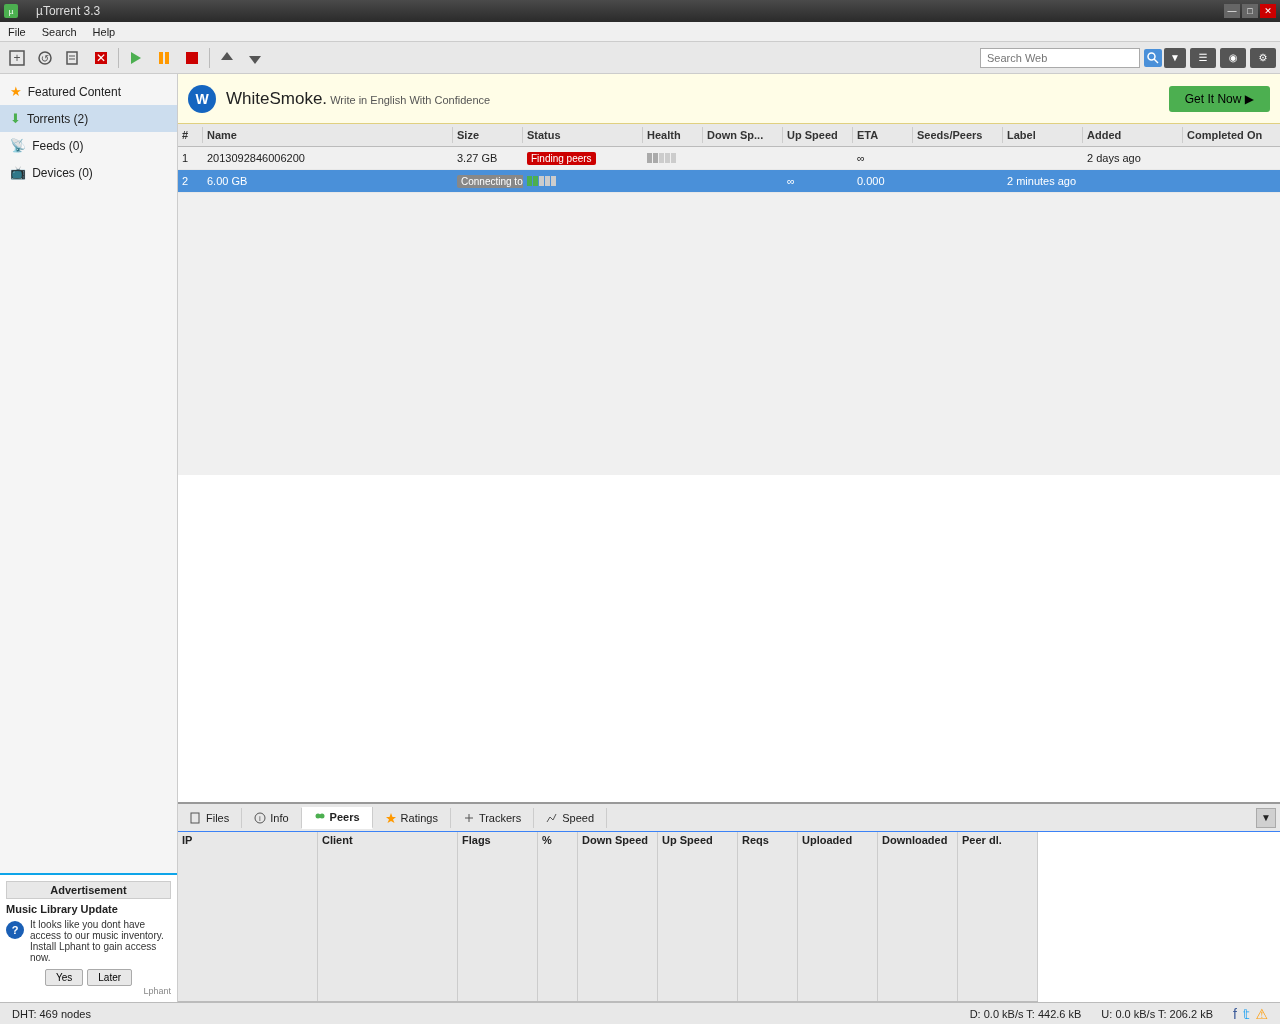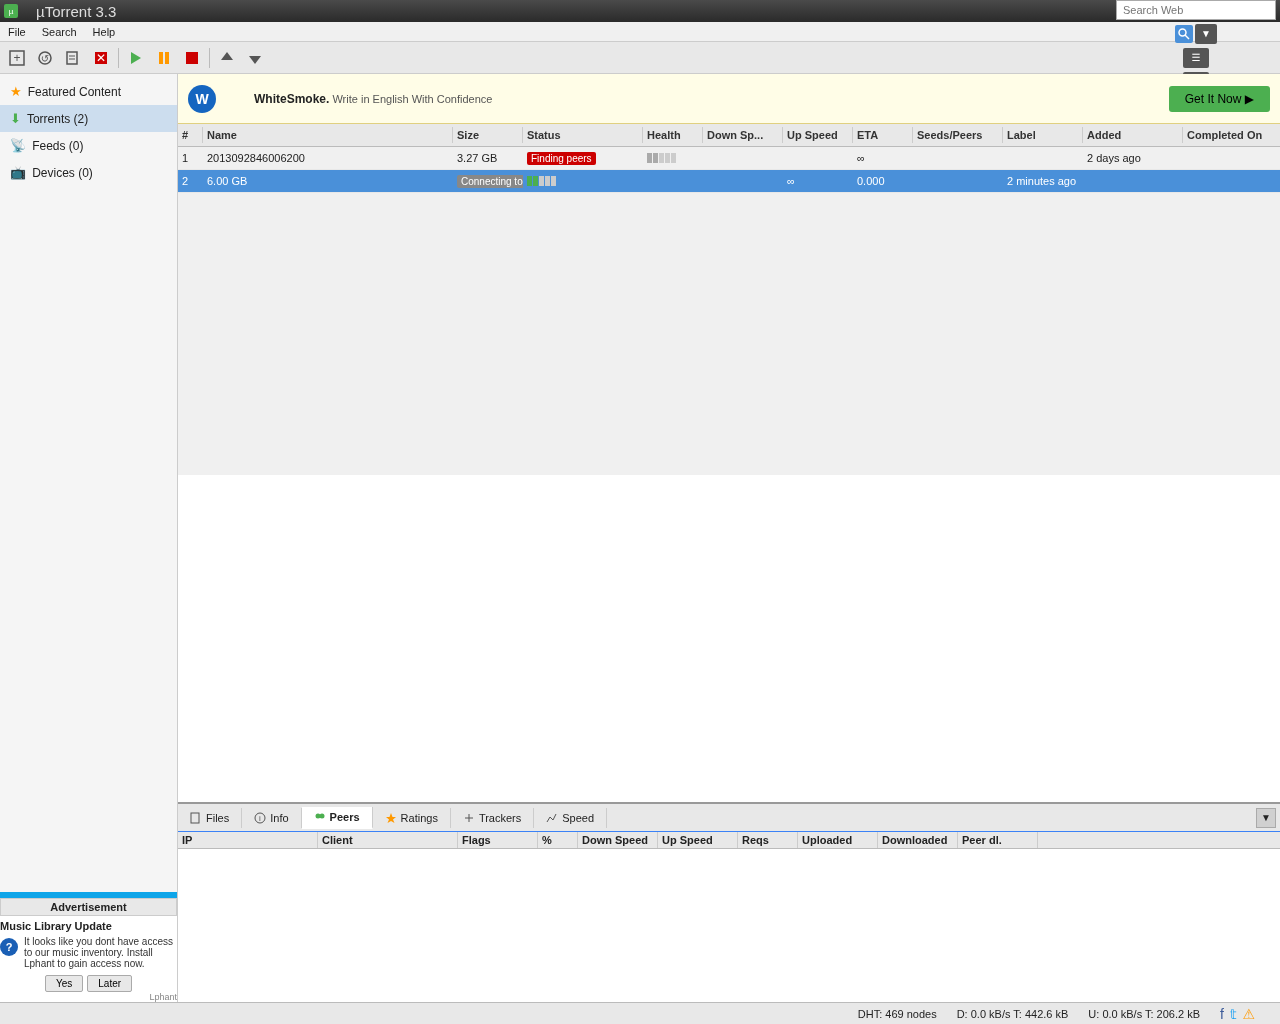--- a/index.html
+++ b/index.html
@@ -2,69 +2,69 @@
 <html><head>
   <meta charset="utf-8">
   <style>
     * { margin: 0; padding: 0; box-sizing: border-box; }
     body { font-family: 'Segoe UI', Tahoma, Geneva, Verdana, sans-serif; font-size: 11px; background: #f0f0f0; color: #222; width: 1280px; height: 1024px; overflow: hidden; }
 
     
     #title-bar { background: linear-gradient(to bottom, #4a4a4a, #2a2a2a); color: #ddd; height: 22px; display: flex; align-items: center; padding: 0 4px; justify-content: space-between; }
     #title-bar-left { display: flex; align-items: center; gap: 6px; }
     #title-bar-icon { width: 14px; height: 14px; background: #4caf50; border-radius: 2px; display: flex; align-items: center; justify-content: center; font-size: 8px; color: white; }
-    #title-bar-title { font-size: 15px; padding-left: 12px; }
+    #title-bar-title { font-size: 12px; padding-left: 12px; }
     #title-bar-controls { display: flex; gap: 2px; }
     .title-btn { width: 16px; height: 14px; background: #666; color: #fff; border: none; font-size: 9px; cursor: pointer; display: flex; align-items: center; justify-content: center; }
     .title-btn:last-child { background: #c00; }
 
     
     #menu-bar { background: #f0f0f0; height: 20px; display: flex; align-items: center; border-bottom: 1px solid #ccc; }
     .menu-item { padding: 2px 8px; font-size: 11px; cursor: pointer; }
 
     
     #app { display: flex; flex-direction: column; height: calc(1024px - 42px); }
 
     
     #toolbar { background: #e8e8e8; height: 32px; border-bottom: 1px solid #ccc; display: flex; align-items: center; padding: 0 4px; gap: 2px; }
     .tb-btn { width: 26px; height: 24px; background: transparent; border: 1px solid transparent; cursor: pointer; display: flex; align-items: center; justify-content: center; font-size: 14px; border-radius: 2px; }
     .tb-sep { width: 1px; height: 20px; background: #bbb; margin: 0 2px; }
-    #search-area { margin-left: auto; display: flex; align-items: center; gap: 4px; flex-direction: column; }
+    #search-area { margin-left: auto; display: flex; gap: 4px; }
     #search-input { width: 160px; height: 20px; border: 1px solid #aaa; padding: 2px 6px; font-size: 11px; }
     .tb-icon-btn { width: 22px; height: 20px; background: #555; color: white; border: none; font-size: 10px; cursor: pointer; border-radius: 2px; display: flex; align-items: center; justify-content: center; }
 
     
     #content { display: flex; flex: 1; overflow: hidden; }
 
     
     #sidebar { width: 178px; background: #f5f5f5; border-right: 1px solid #ccc; display: flex; flex-direction: column; }
     .sidebar-section { padding: 4px 0; }
     .sidebar-item { display: flex; align-items: center; gap: 6px; padding: 6px 10px; cursor: pointer; font-size: 12px; }
     .sidebar-item.active { background: #cde; }
     .sidebar-icon { color: #4caf50; font-size: 13px; }
     .sidebar-icon-star { color: #f90; }
 
     
-    #ad-panel { background: #fff; border-top: 6px solid #0ea5e9; font-size: 10px; }
+    #ad-panel { background: #fff; border-top: 2px solid #0ea5e9; padding: 6px; font-size: 10px; }
     #ad-title { font-weight: bold; font-size: 11px; margin-bottom: 4px; text-align: center; background: #e8e8e8; padding: 2px; border: 1px solid #ccc; }
     #ad-section-title { font-weight: bold; font-size: 11px; margin-bottom: 4px; }
     #ad-content { font-size: 10px; color: #333; margin-bottom: 6px; display: flex; gap: 6px; align-items: flex-start; }
     #ad-help-icon { width: 18px; height: 18px; background: #1a5fb5; color: white; border-radius: 50%; display: flex; align-items: center; justify-content: center; font-size: 11px; font-weight: bold; flex-shrink: 0; margin-top: 2px; }
     #ad-buttons { display: flex; gap: 4px; justify-content: center; }
     .ad-btn { padding: 2px 10px; font-size: 10px; cursor: pointer; border: 1px solid #aaa; background: #e8e8e8; border-radius: 2px; }
     #ad-footer { text-align: right; font-size: 9px; color: #888; }
 
     
     #main-panel { flex: 1; display: flex; flex-direction: column; overflow: hidden; }
 
     
     #ad-banner { background: #fffde7; border-bottom: 1px solid #e0d080; display: flex; align-items: center; padding: 6px 10px; gap: 10px; height: 50px; }
     #ad-logo { width: 28px; height: 28px; background: #1565c0; border-radius: 50%; display: flex; align-items: center; justify-content: center; color: white; font-size: 14px; font-weight: bold; }
     #ad-text { flex: 1; }
-    #ad-brand { font-weight: bold; font-size: 12px; margin-left: 28px; }
+    #ad-brand { font-weight: normal; font-size: 17px; }
     #ad-slogan { font-size: 11px; color: #555; }
     #get-it-now-btn { background: #4caf50; color: #000000; border: none; padding: 6px 16px; font-size: 12px; cursor: pointer; border-radius: 3px; display: flex; align-items: center; gap: 4px; }
 
     
     #torrent-area { flex: 1; overflow: hidden; display: flex; flex-direction: column; }
     #table-header { display: grid; background: #e8e8e8; border-bottom: 1px solid #bbb; font-size: 11px; font-weight: bold; color: #333; padding: 3px 0; grid-template-columns: 25px 250px 70px 120px 60px 80px 70px 60px 90px 80px 100px 140px; }
     .th { padding: 2px 4px; border-right: 1px solid #ccc; white-space: nowrap; overflow: hidden; cursor: pointer; }
 
     #torrent-list { flex: 1; overflow-y: auto; }
     .torrent-row { display: grid; grid-template-columns: 25px 250px 70px 120px 60px 80px 70px 60px 90px 80px 100px 140px; border-bottom: 1px solid #e8e8e8; font-size: 11px; align-items: center; }
@@ -82,27 +82,27 @@
     .health-bar.half { background: #aaa; }
 
     
     #bottom-panel { height: 200px; border-top: 2px solid #999; display: flex; flex-direction: column; }
     #bottom-tabs { display: flex; background: #e8e8e8; border-bottom: 1px solid #3b82f6; align-items: center; height: 28px; }
     .bottom-tab { padding: 4px 12px; cursor: pointer; font-size: 11px; border-right: 1px solid #ccc; display: flex; align-items: center; gap: 4px; }
     .bottom-tab.active { background: #fff; border-bottom: 2px solid #fff; font-weight: bold; }
     #bottom-collapse { margin-left: auto; width: 20px; height: 20px; background: #d0d0d0; border: 1px solid #aaa; cursor: pointer; display: flex; align-items: center; justify-content: center; font-size: 10px; margin-right: 4px; }
 
     
-    #peers-table { flex: 1; overflow: hidden; display: flex; flex-direction: column; }
+    #peers-table { flex: 1; overflow: hidden; display: flex; flex-direction: row; }
     #peers-header { display: grid; grid-template-columns: 140px 140px 80px 40px 80px 80px 60px 80px 80px 80px; background: #e8e8e8; border-bottom: 1px solid #bbb; font-size: 11px; font-weight: bold; }
     .peers-th { padding: 2px 4px; border-right: 1px solid #ccc; }
     #peers-body { flex: 1; background: white; }
 
     
-    #status-bar { background: #e8e8e8; border-top: 1px solid #bbb; height: 22px; display: flex; align-items: center; padding: 0 25px; gap: 20px; font-size: 11px; text-align: right; }
+    #status-bar { background: #e8e8e8; border-top: 1px solid #bbb; height: 22px; display: flex; align-items: center; padding: 0 12px; gap: 20px; font-size: 11px; }
     #status-left { flex: 1; }
     #status-mid { }
     #status-right { }
     #status-icons { display: flex; gap: 6px; align-items: center; }
     .status-icon { font-size: 14px; }
 
     #empty-area { flex: 1; background: white; }
   </style>
 </head>
 <body>

